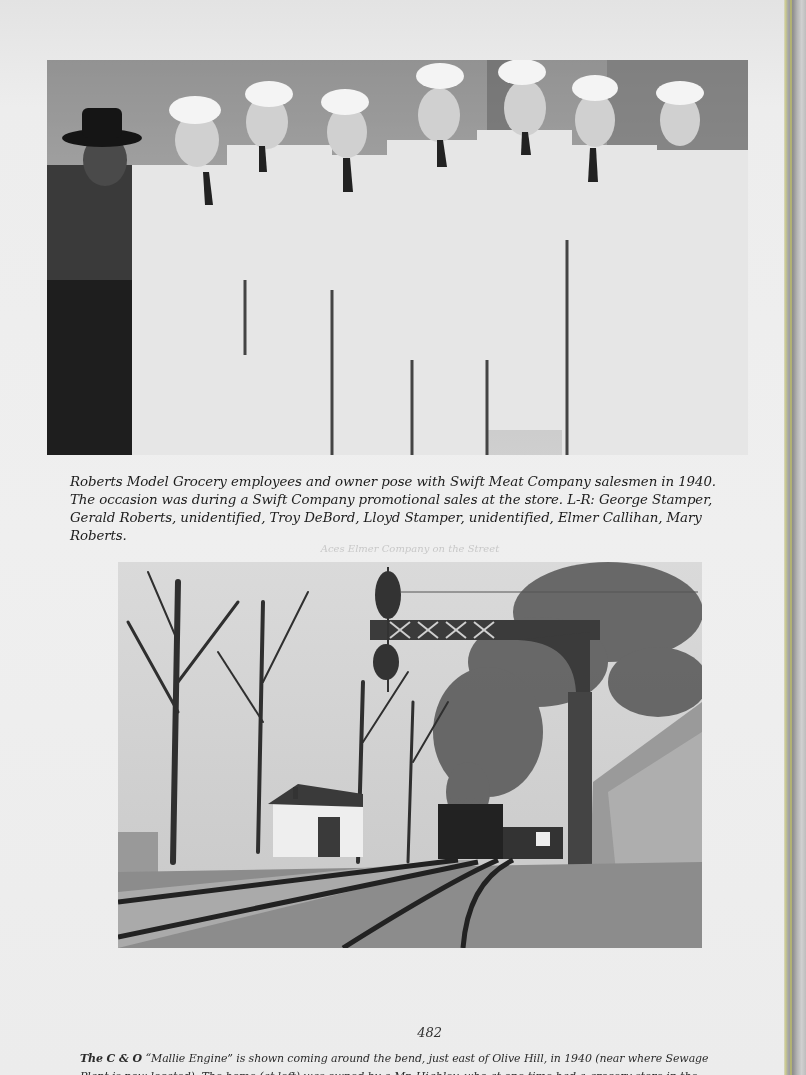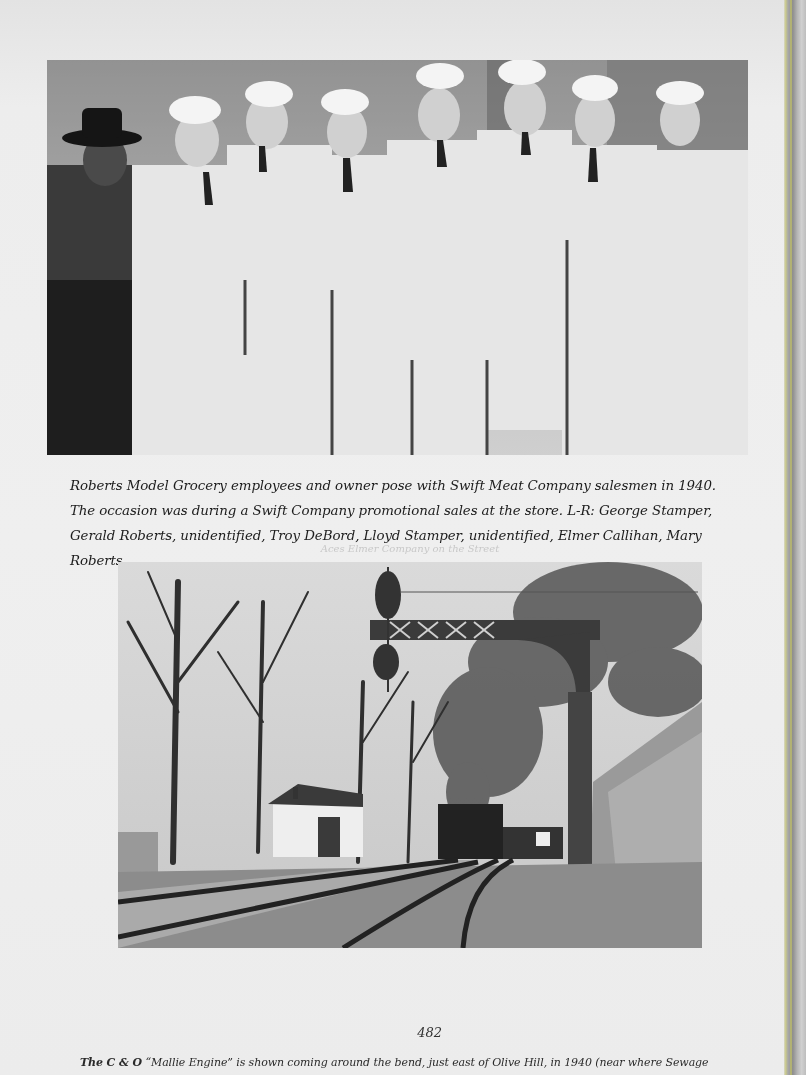--- a/index.html
+++ b/index.html
@@ -12,21 +12,21 @@
       background: linear-gradient(180deg, #e3e3e3 0%, #ededed 10%, #efefef 50%, #ececec 100%); }
     .binding { position: absolute; right: 0; top: 0; width: 22px; height: 1075px;
       background: linear-gradient(90deg, #d8d8c8 0%, #c9c98a 8%, #a8a8a8 18%, #8e8e8e 40%, #b5b5b5 60%, #d0d0d0 80%, #bdbdbd 100%); }
     .binding-line { position: absolute; right: 14px; top: 0; width: 2px; height: 1075px; background: #b8b86a; opacity: .8; }
 
     .photo { position: absolute; overflow: hidden; }
     .photo svg { display: block; width: 100%; height: 100%; }
     #photo-grocery { left: 47px; top: 60px; width: 701px; height: 395px; background: #bdbdbd; }
     #photo-train { left: 118px; top: 562px; width: 584px; height: 386px; background: #d8d8d8; }
 
-    .caption { position: absolute; font-style: italic; color: #1c1c1c; font-size: 13.4px; line-height: 25px; letter-spacing: -0.1px; }
+    .caption { position: absolute; font-style: italic; color: #1c1c1c; font-size: 13.4px; line-height: 18px; letter-spacing: -0.1px; }
     #caption-grocery { left: 70px; top: 473px; width: 670px; }
     #caption-train { left: 80px; top: 1004px; width: 660px; color: #2a2a2a; font-size: 11px; margin-top: 46px; }
     #caption-train b { font-weight: bold; font-style: italic; }
     .page-number { position: absolute; left: 412px; top: 1025px; width: 30px; text-align: right;
       font-style: italic; font-size: 13px; color: #333; }
     .bleed { position: absolute; left: 290px; top: 543px; width: 240px; text-align: center; font-size: 10px; color: #c8c8c8; font-style: italic; }
   </style>
 </head>
 <body>
 

